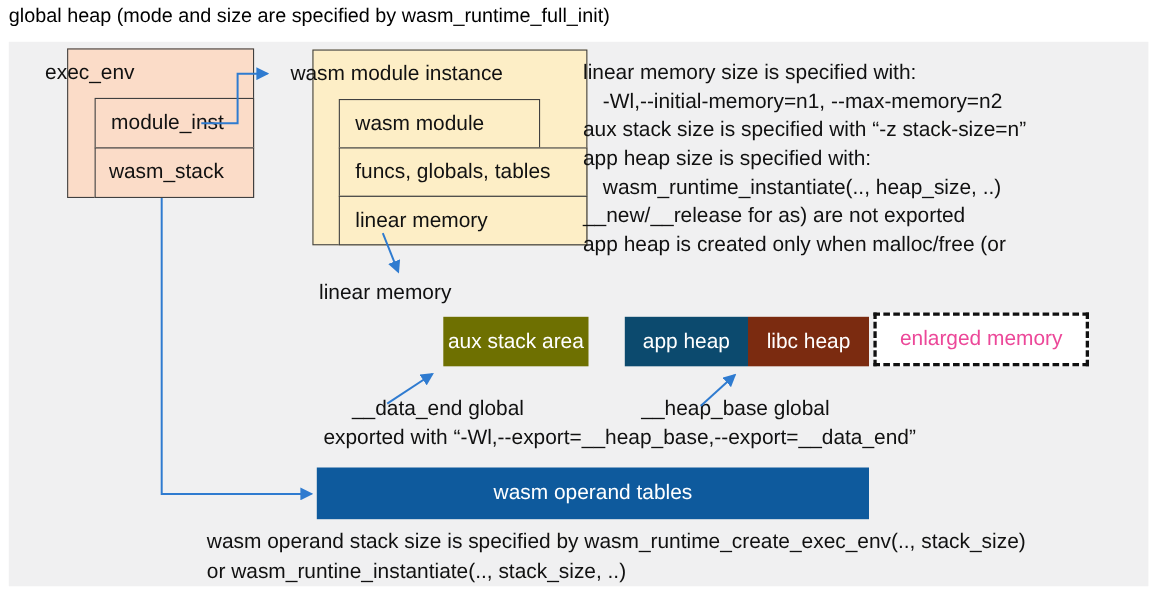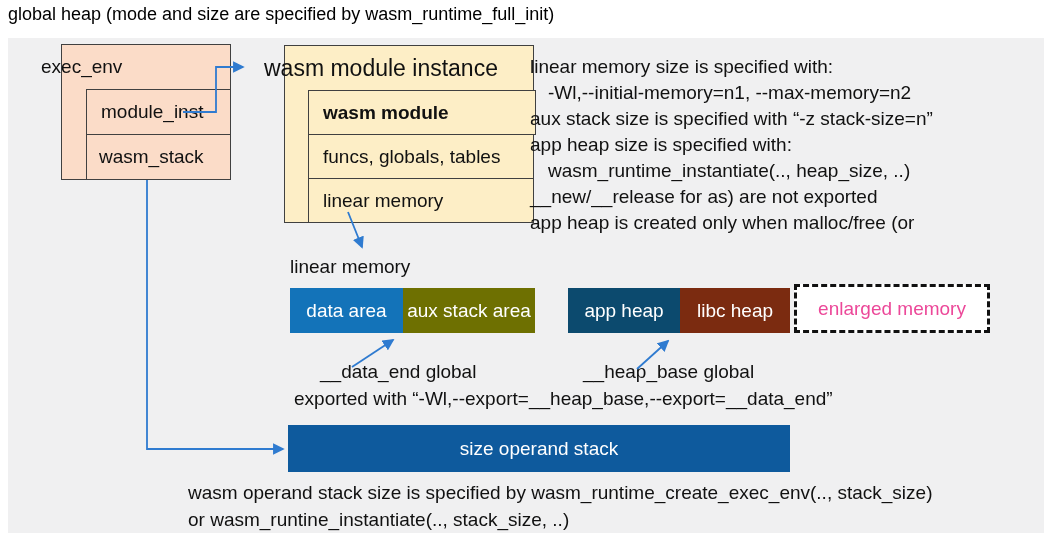--- a/index.html
+++ b/index.html
@@ -11,23 +11,23 @@
   
   .box{position:absolute;border:1px solid #404040;box-sizing:border-box;margin-left:34px;}
   .exec-outer{left:27px;top:44px;width:170px;height:136px;background:#fbdcc8;}
   .exec-header{position:absolute;left:41px;top:44px;height:46px;line-height:46px;font-size:19px;}
   .exec-row{background:#fbdcc8;font-size:19px;padding-left:14px;line-height:44px;white-space:nowrap;}
   .row-mi{left:52px;top:89px;width:145px;height:46px;}
   .row-ws{left:52px;top:134px;width:145px;height:46px;padding-left:12px;}
 
   
   .mod-outer{left:250px;top:45px;width:250px;height:178px;background:#fdeec6;}
-  .mod-header{position:absolute;left:264px;top:45px;height:46px;line-height:46px;font-size:23px;}
+  .mod-header{position:absolute;left:264px;top:45px;height:46px;line-height:46px;font-size:19px;}
   .mod-row{background:#fdeec6;font-size:19px;padding-left:14px;line-height:43px;white-space:nowrap;}
-  .row-wm{left:274px;top:90px;width:228px;height:45px;font-weight:bold;}
+  .row-wm{left:274px;top:90px;width:183px;height:45px;}
   .row-fg{left:274px;top:134px;width:226px;height:45px;}
   .row-lm{left:274px;top:178px;width:226px;height:45px;}
 
   
   .right-notes{position:absolute;left:530px;top:54px;font-size:19px;line-height:26px;}
   .right-notes .line{white-space:nowrap;}
   .right-notes .indent{padding-left:18px;}
 
   
   .lm-label{position:absolute;left:290px;top:256px;font-size:19px;}
@@ -77,31 +77,30 @@
     <div class="line">linear memory size is specified with:</div>
     <div class="line indent">-Wl,--initial-memory=n1, --max-memory=n2</div>
     <div class="line">aux stack size is specified with “-z stack-size=n”</div>
     <div class="line">app heap size is specified with:</div>
     <div class="line indent">wasm_runtime_instantiate(.., heap_size, ..)</div>
     <div class="line">__new/__release for as) are not exported</div>
     <div class="line">app heap is created only when malloc/free (or</div>
   </div>
 
   <div class="lm-label">linear memory</div>
-  <div class="seg seg0">data area</div>
   <div class="seg seg1">aux stack area</div>
   <div class="seg seg2">app heap</div>
   <div class="seg seg3">libc heap</div>
   <div class="seg seg4">enlarged memory</div>
 
   <div class="ann ann-dataend">__data_end global</div>
   <div class="ann ann-heapbase">__heap_base global</div>
   <div class="ann ann-export">exported with “-Wl,--export=__heap_base,--export=__data_end”</div>
 
-  <div class="op-bar">size operand stack</div>
+  <div class="op-bar">wasm operand tables</div>
 
   <div class="bottom-notes">
     <div class="line">wasm operand stack size is specified by wasm_runtime_create_exec_env(.., stack_size)</div>
     <div class="line">or wasm_runtine_instantiate(.., stack_size, ..)</div>
   </div>
 
   <svg class="overlay" viewBox="0 0 1054 547" xmlns="http://www.w3.org/2000/svg">
     <defs>
       <marker id="arrow" viewBox="0 0 10 10" refX="8.5" refY="5" markerWidth="6.5" markerHeight="6.5" orient="auto-start-reverse">
         <path d="M0,0 L10,5 L0,10 z" fill="#2f7bd0"></path>

